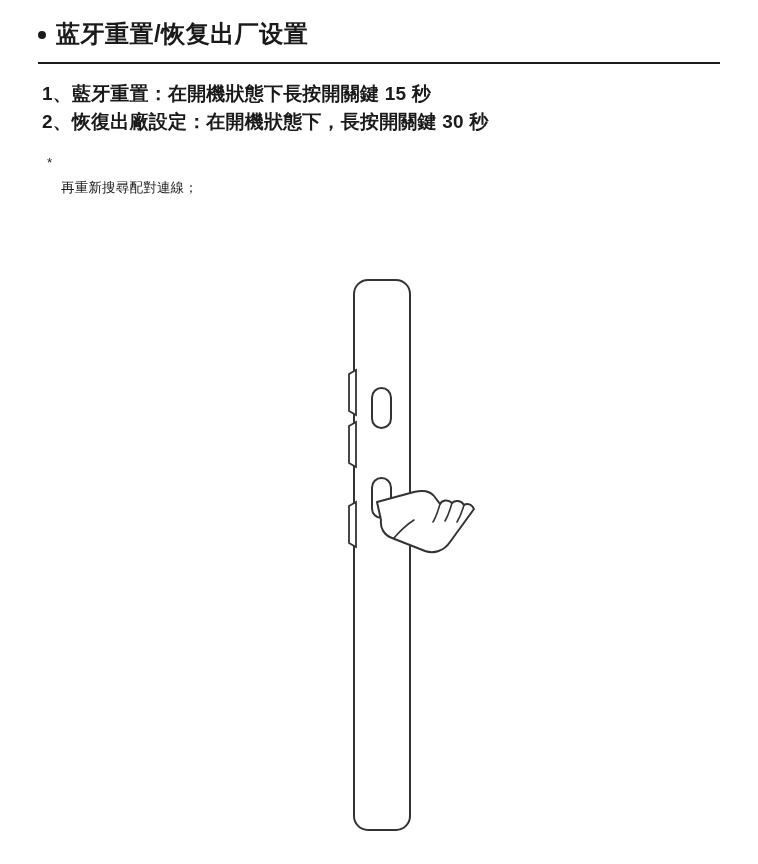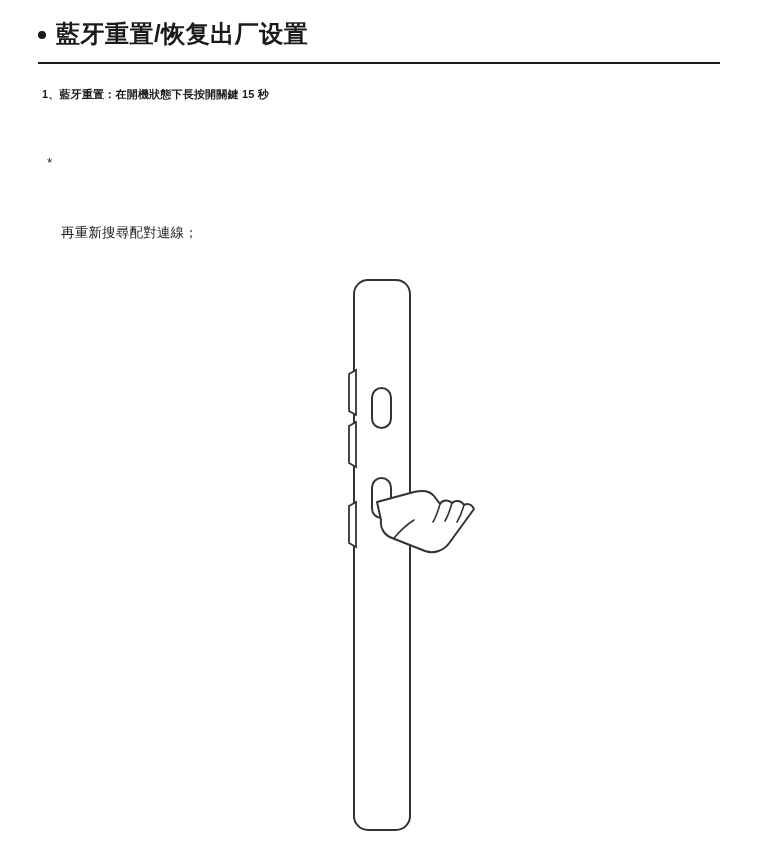--- a/index.html
+++ b/index.html
@@ -56,21 +56,21 @@
   }
 
   
   .steps {
     position: absolute;
     left: 42px;
     top: 80px;
     width: 680px;
   }
   .step-line {
-    font-size: 11px;
+    font-size: 19px;
     font-weight: bold;
     line-height: 28px;
     letter-spacing: 0.2px;
     white-space: nowrap;
   }
 
   
   .note {
     position: absolute;
     left: 47px;
@@ -85,21 +85,20 @@
     color: #1a1a1a;
     white-space: nowrap;
   }
   .note-star {
     width: 14px;
     flex: none;
     text-align: left;
   }
   .note-indent {
     padding-left: 14px;
-    margin-top: 45px;
   }
 
   
   .illustration {
     position: absolute;
     left: 330px;
     top: 270px;
     width: 200px;
     height: 570px;
   }
@@ -107,26 +106,27 @@
     display: block;
   }
 </style>
 </head>
 <body>
 
 <div class="page">
 
   <div class="heading-row">
     <span class="bullet-dot"></span>
-    <span class="heading-text">藍牙重置/恢复出厂设置</span>
+    <span class="heading-text">蓝牙重置/恢复出厂设置</span>
   </div>
   <div class="heading-rule"></div>
 
   <div class="steps">
     <div class="step-line">1、藍牙重置：在開機狀態下長按開關鍵 15 秒</div>
+    <div class="step-line">2、恢復出廠設定：在開機狀態下，長按開關鍵 30 秒</div>
   </div>
 
   <div class="note">
     <div class="note-line">
       <span class="note-star">*</span>
     </div>
     <div class="note-line note-indent">
       <span>再重新搜尋配對連線；</span>
     </div>
   </div>

